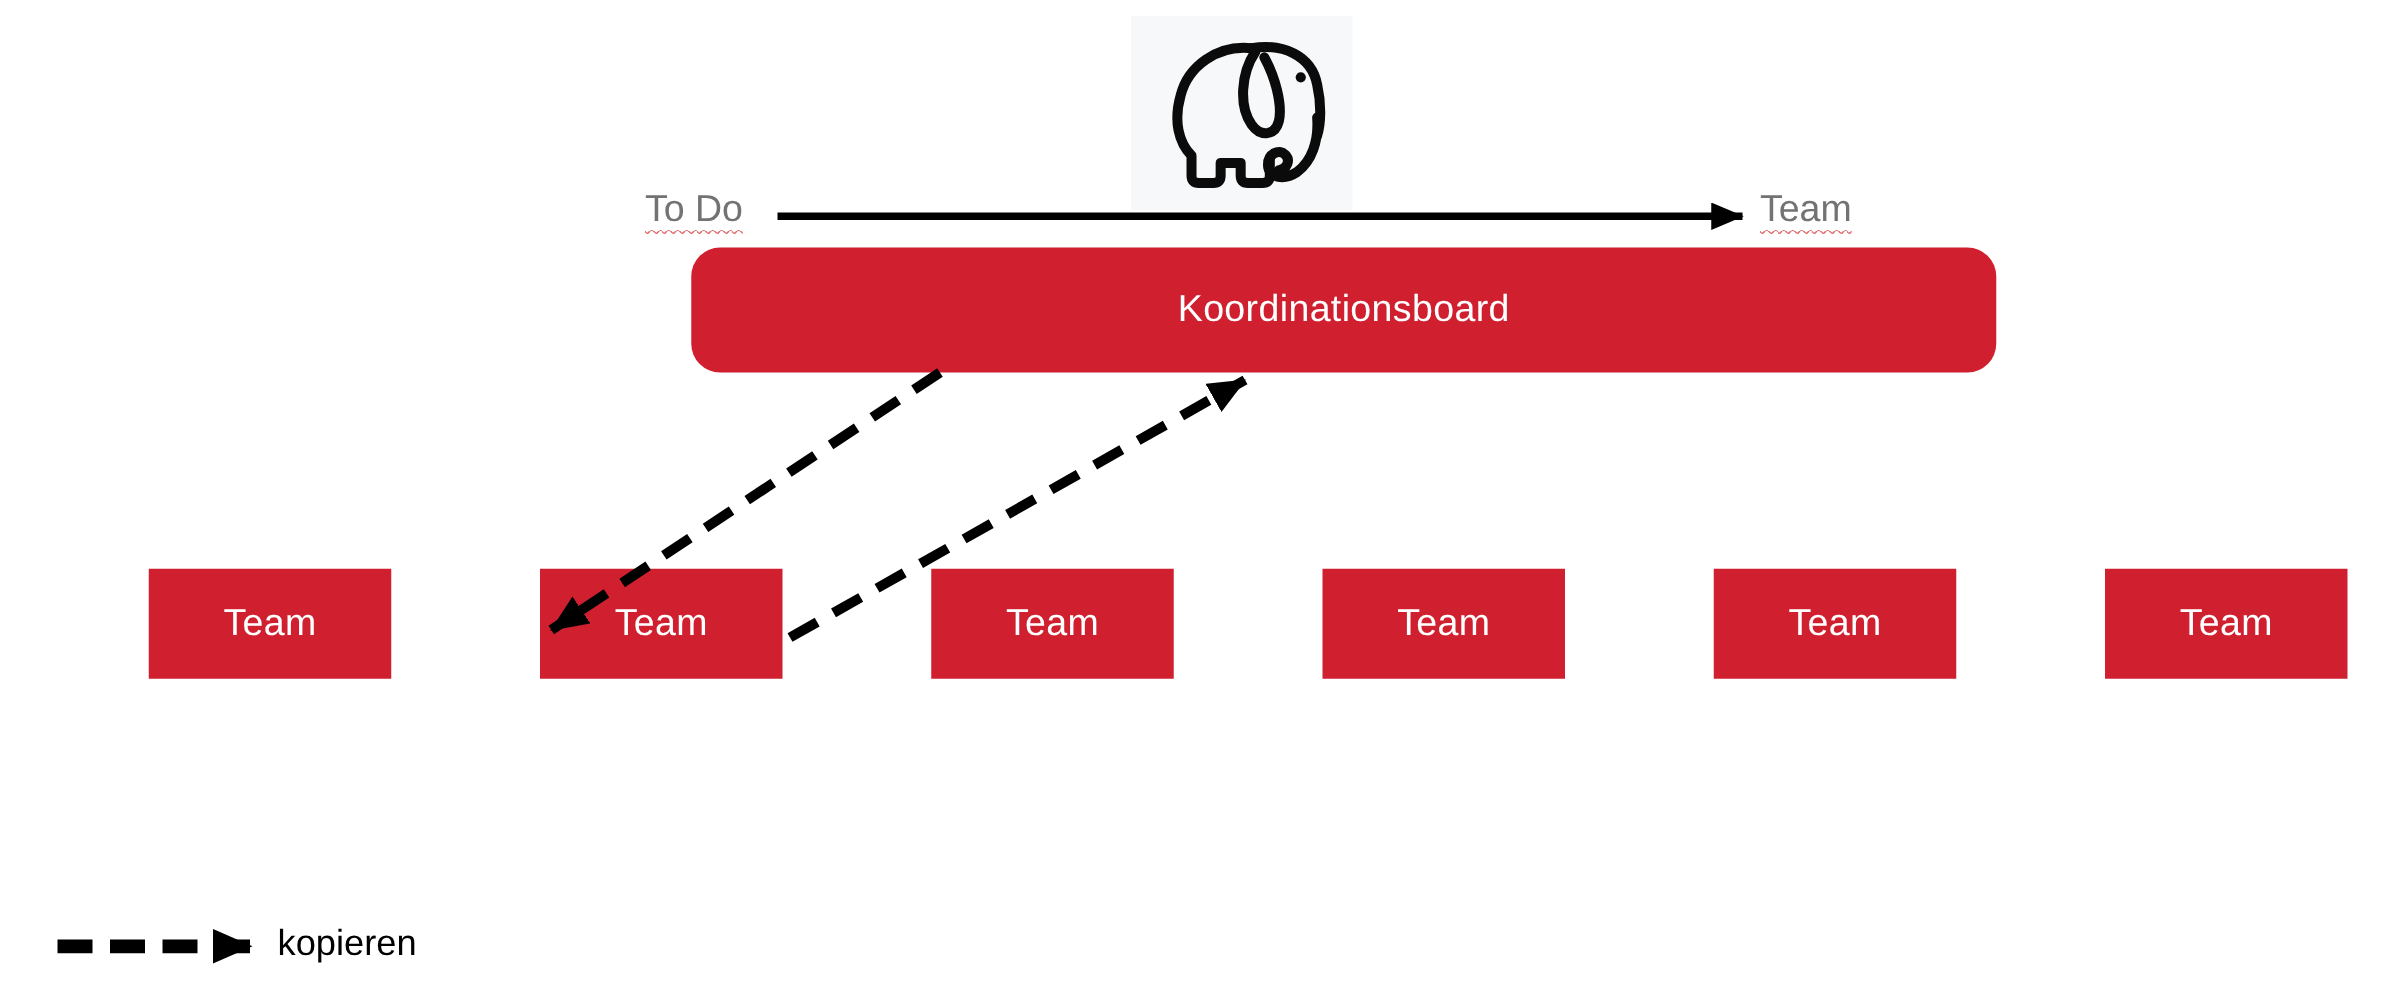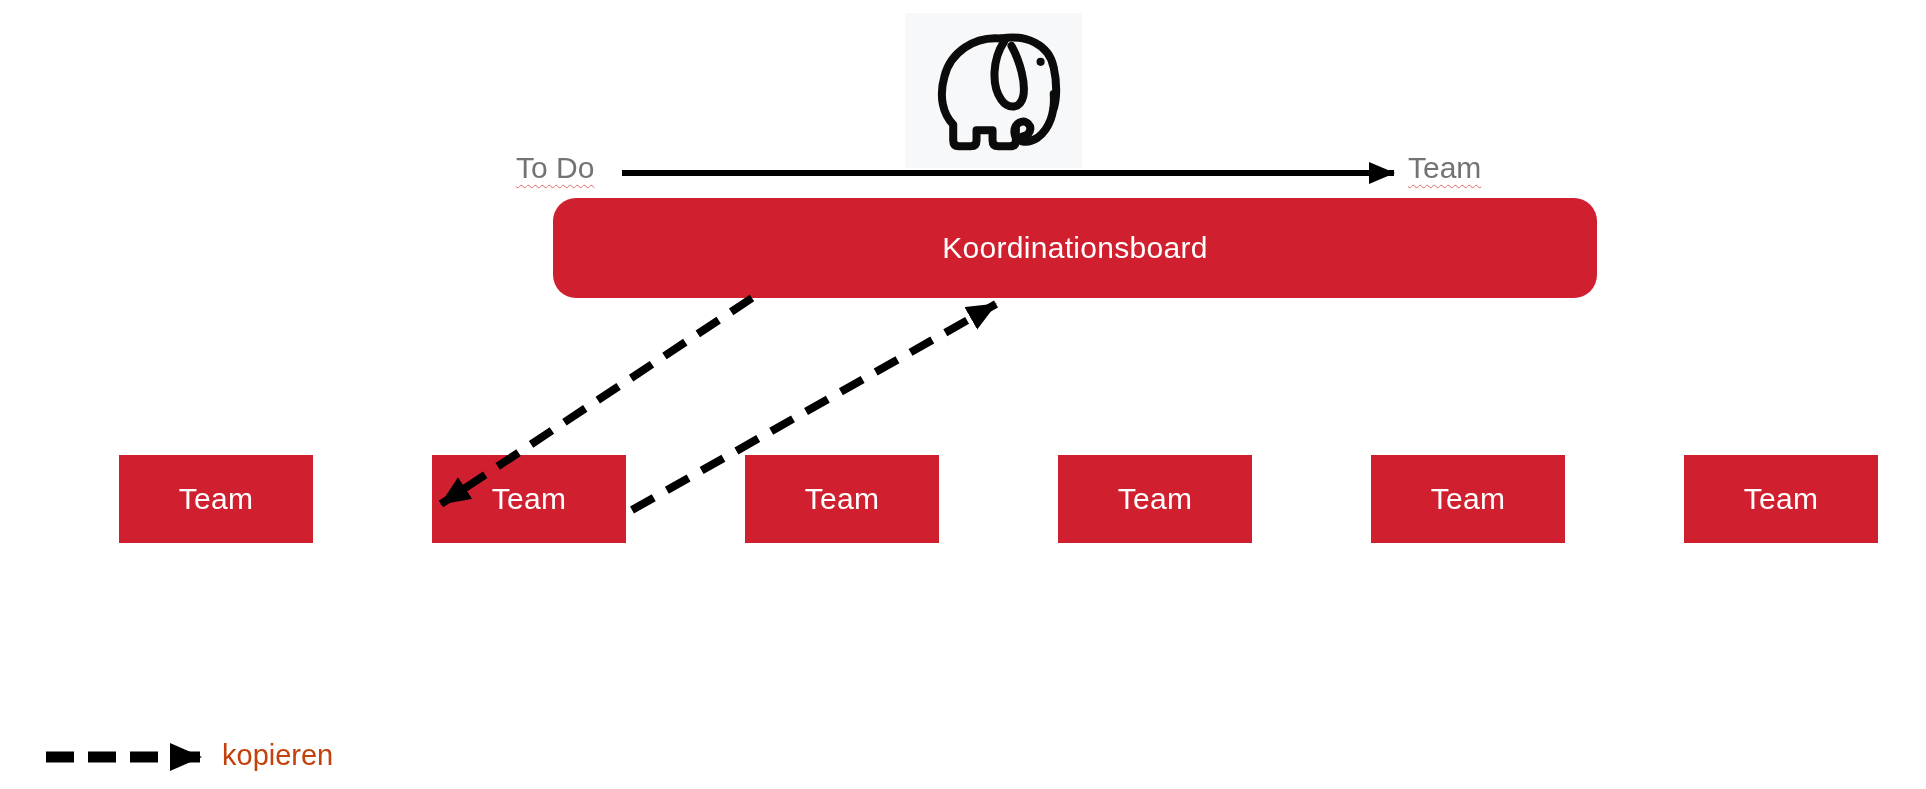--- a/index.html
+++ b/index.html
@@ -49,21 +49,21 @@
     display: flex;
     align-items: center;
     justify-content: center;
   }
   #todo-label { left: 516px; top: 151px; }
   #done-label { left: 1408px; top: 151px; }
   #legend-label {
     position: absolute;
     left: 222px; top: 739px;
     font-size: 29px;
-    color: #c2410c;
+    color: #000000;
   }
   #connector-layer {
     position: absolute;
     left: 0; top: 0; width: 1926px; height: 789px;
     pointer-events: none;
   }
 </style>
 </head>
 <body>
 

